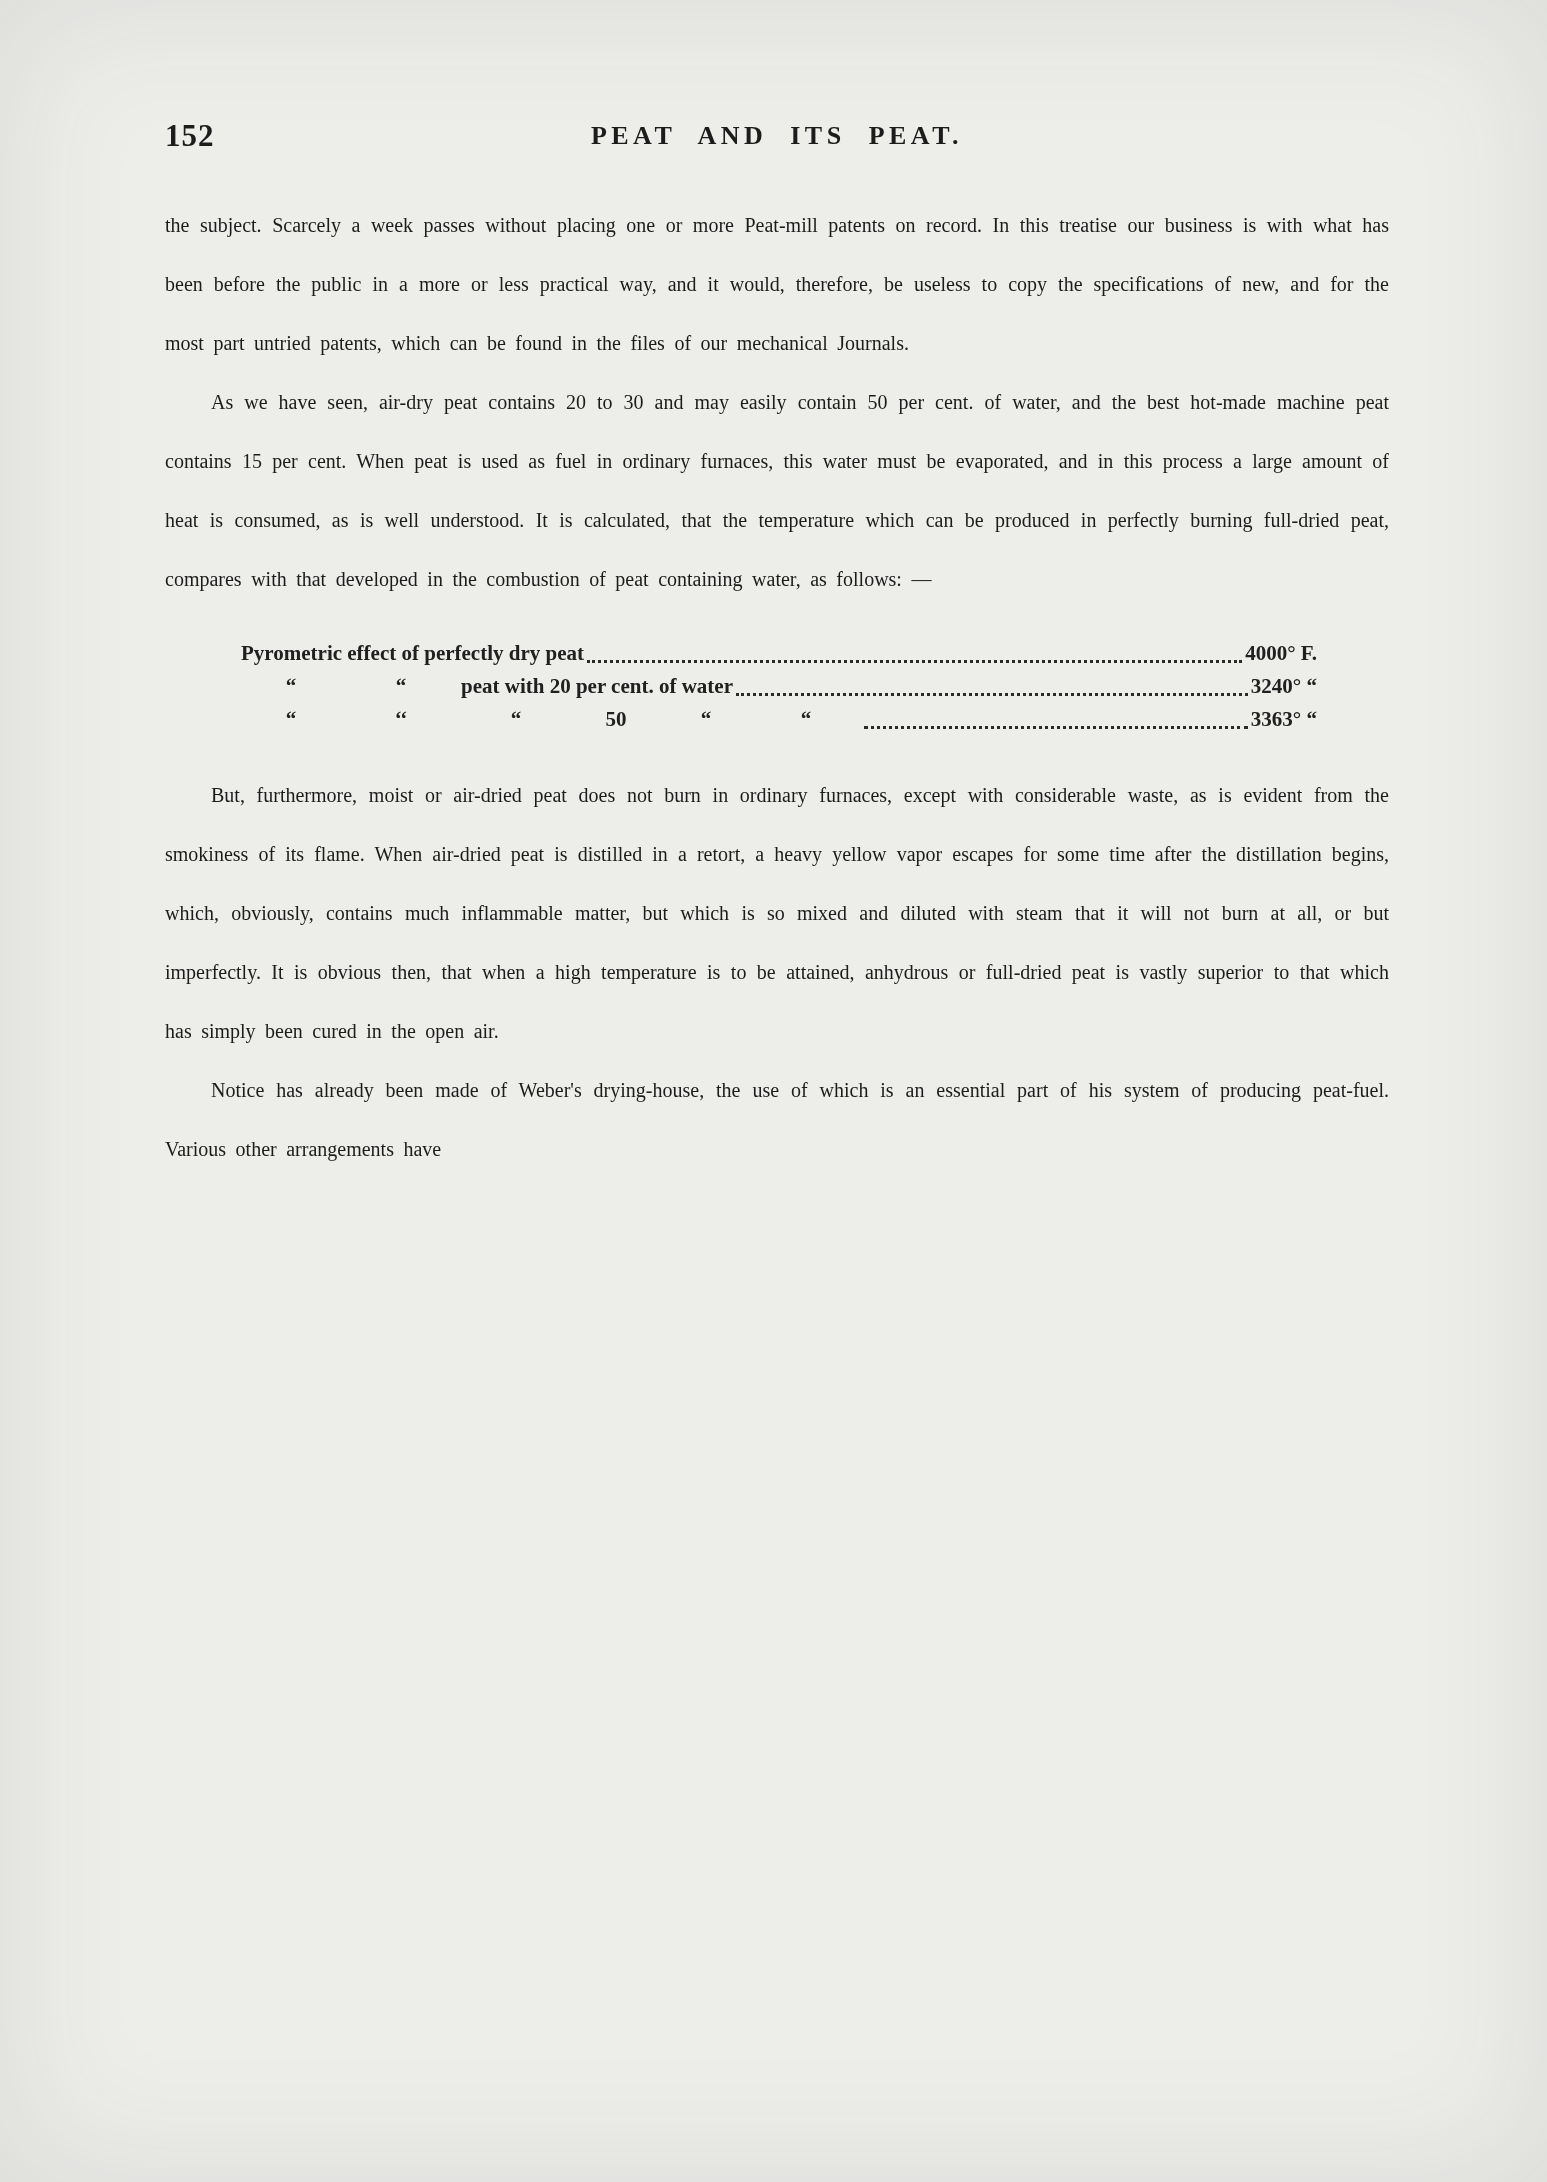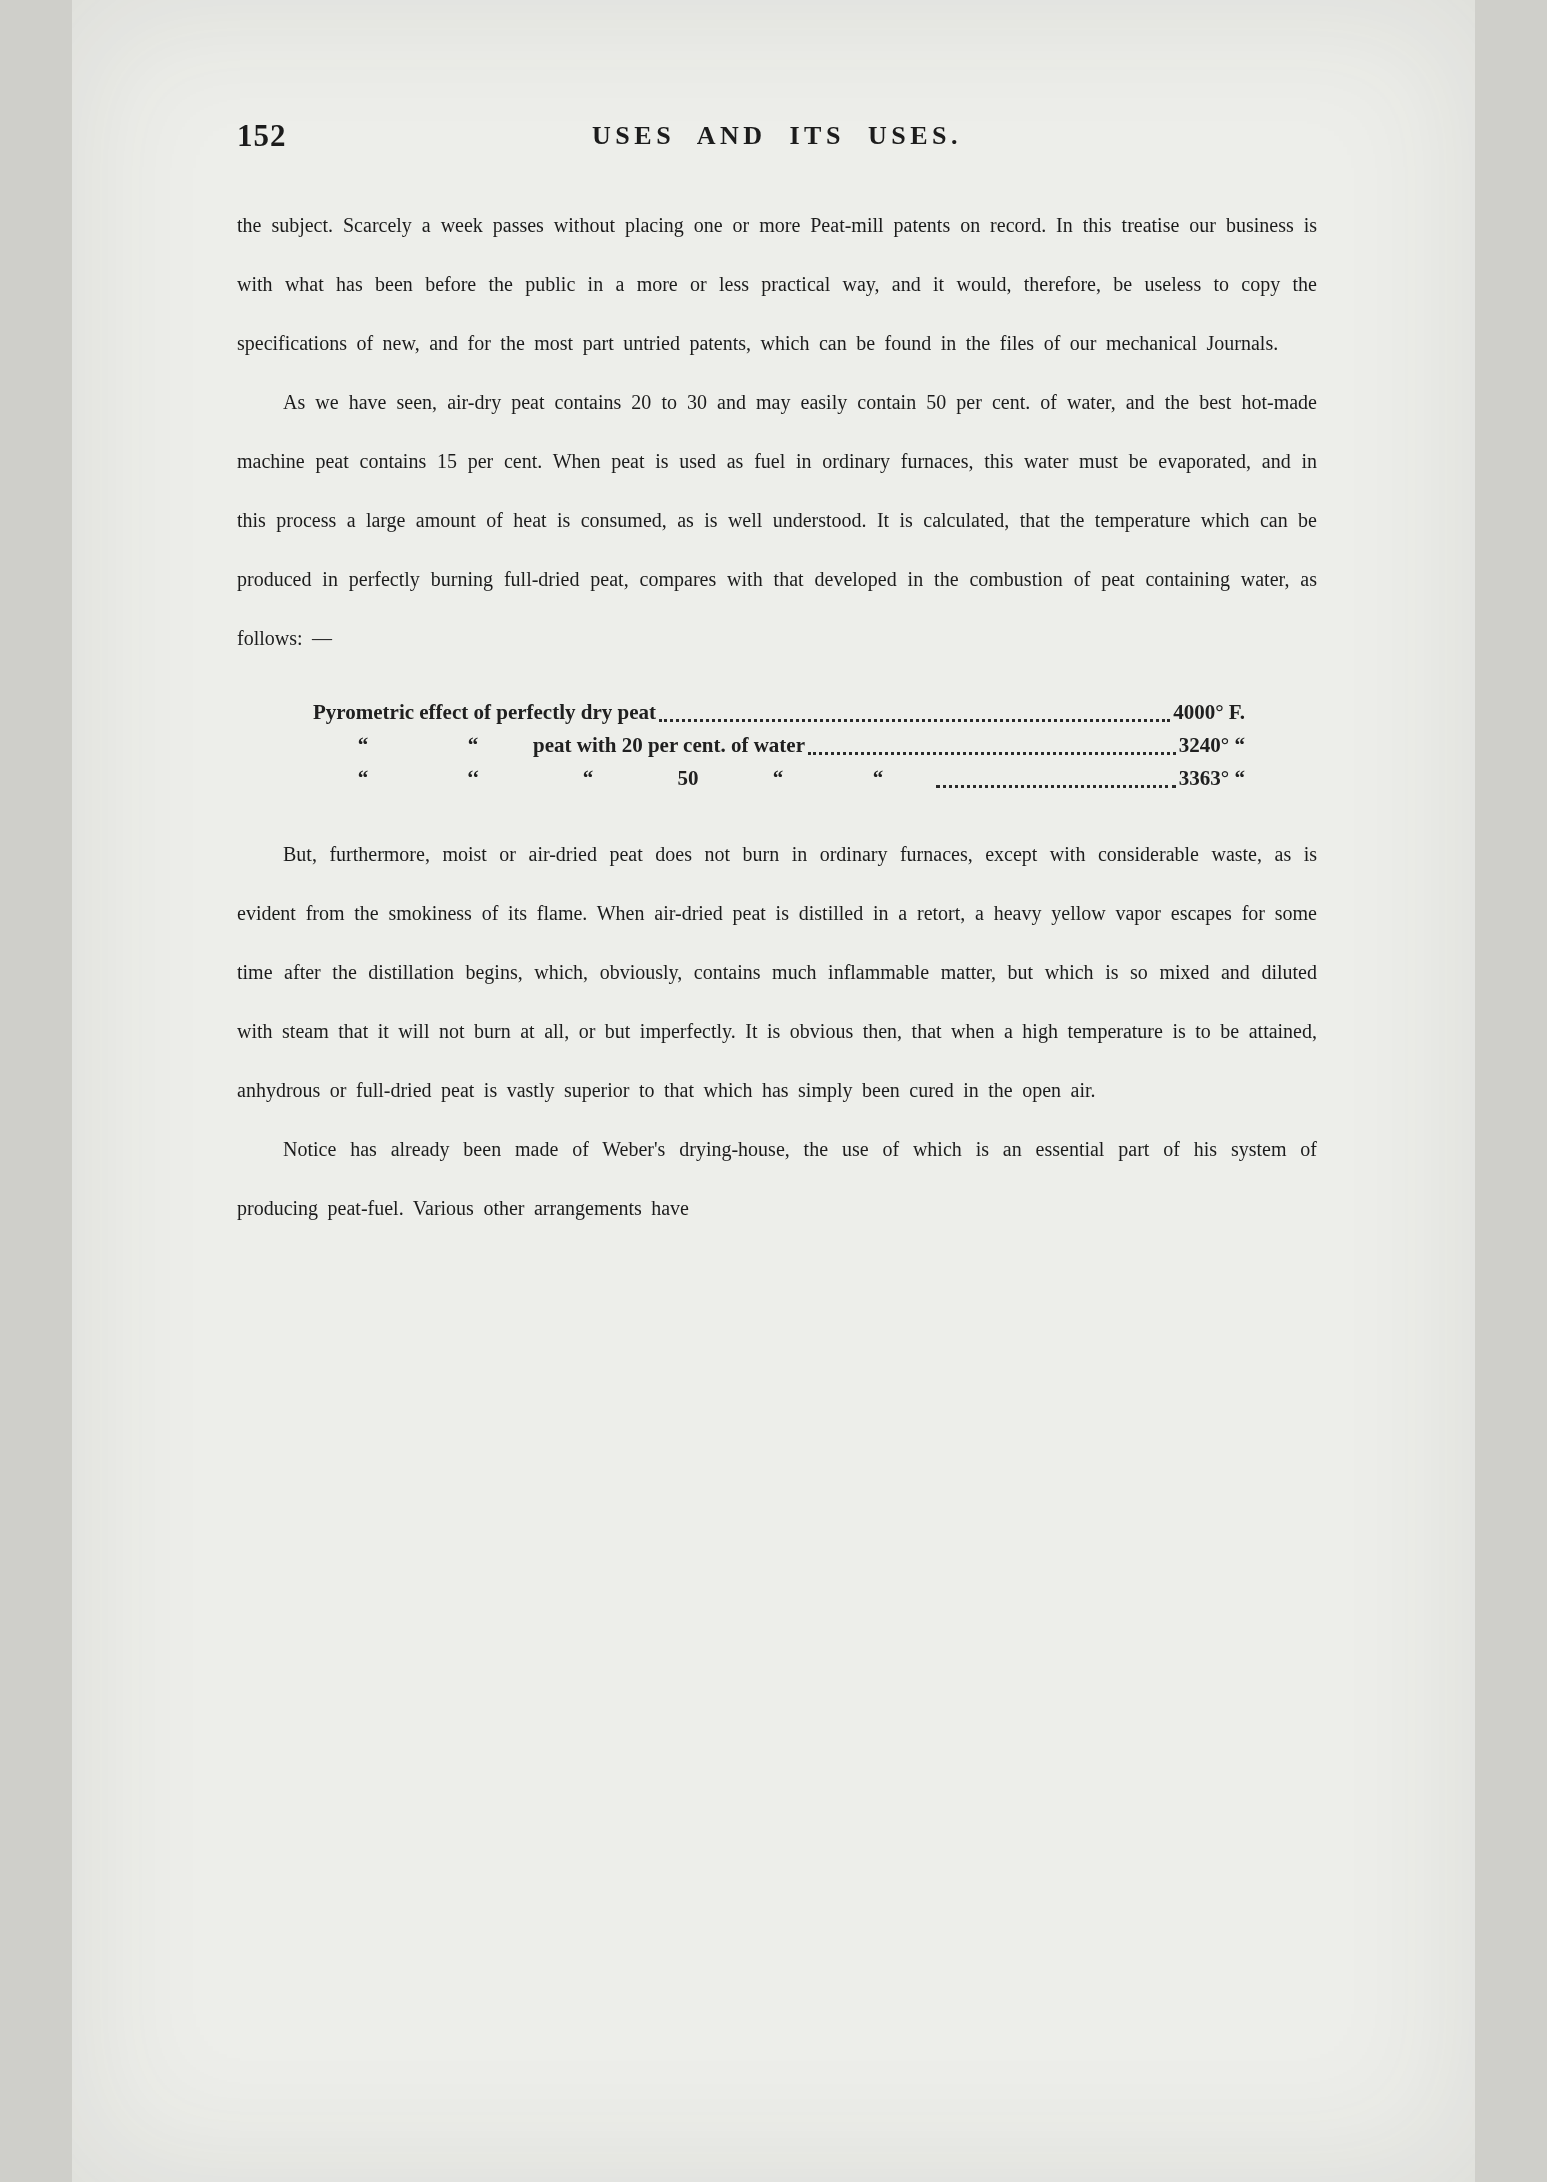--- a/index.html
+++ b/index.html
@@ -1,19 +1,19 @@
 <!DOCTYPE html>
 <html style="--paper: #edeeea; --ink: #1c1c1c;"><head>
 <meta charset="utf-8">
 <style>
   * { box-sizing: border-box; margin: 0; padding: 0; }
   html, body { background: #cfcfca; }
   .page {
     position: relative;
-    width: 1403px;
+    width: 1547px;
     height: 2182px;
     margin: 0 auto;
     background: var(--paper, #edeeea);
     color: var(--ink, #1c1c1c);
     font-family: "Liberation Serif", "DejaVu Serif", serif;
     padding: 118px 158px 0 165px;
     overflow: hidden;
     box-shadow: inset 0 0 140px rgba(60,60,50,0.10);
   }
   .header { position: relative; height: 46px; margin-bottom: 32px; }
@@ -59,21 +59,21 @@
   }
   .pt-value { white-space: pre; flex: none; }
 </style>
 </head>
 <body>
 
 <div class="page">
 
   <div class="header">
     <span class="page-number">152</span>
-    <span class="running-title">USES AND ITS USES.</span>
+    <span class="running-title">PEAT AND ITS PEAT.</span>
   </div>
 
   <div class="para"><span>the subject. Scarcely a week passes without placing one or more Peat-mill patents on record. In this treatise our business is with what has been before the public in a more or less practical way, and it would, therefore, be useless to copy the specifications of new, and for the most part untried patents, which can be found in the files of our mechanical Journals.</span></div>
 
 
   <div class="para indent"><span>As we have seen, air-dry peat contains 20 to 30 and may easily contain 50 </span><span class="italic">per cent.</span><span> of water, and the best hot-made machine peat contains 15 </span><span class="italic">per cent.</span><span> When peat is used as fuel in ordinary furnaces, this water must be evaporated, and in this process a large amount of heat is consumed, as is well understood. It is calculated, that the temperature which can be produced in perfectly burning full-dried peat, compares with that developed in the combustion of peat containing water, as follows: —</span></div>
 
   <div class="pyro-table">
       <div class="pt-row">
         <span class="cell">Pyrometric effect of perfectly dry peat</span>

